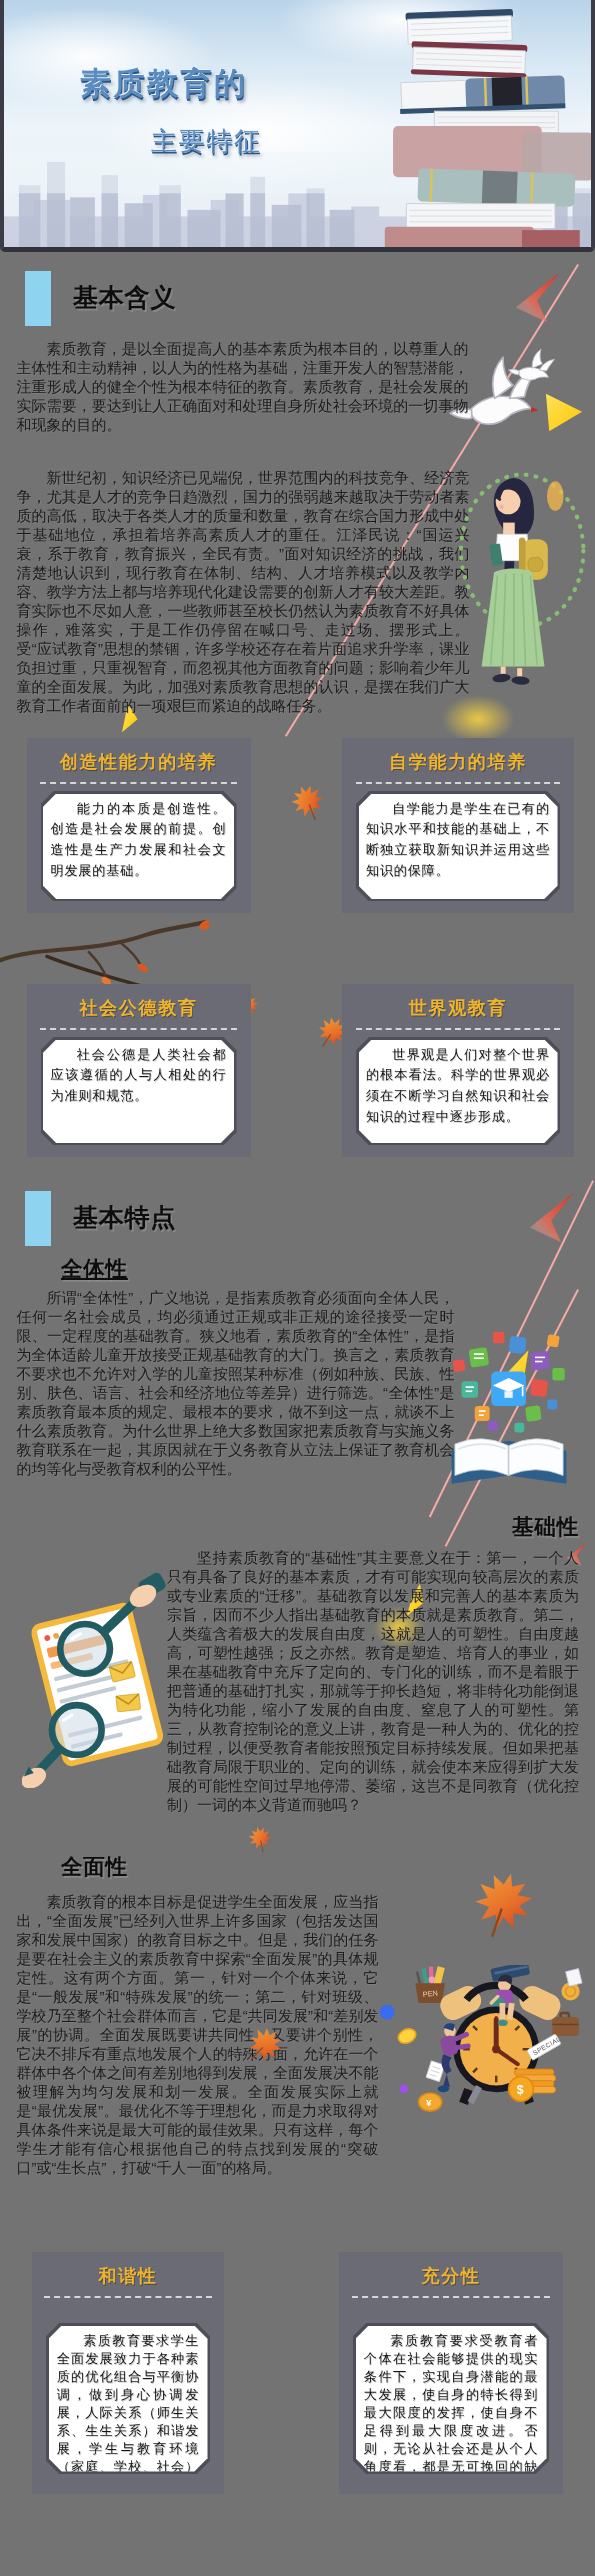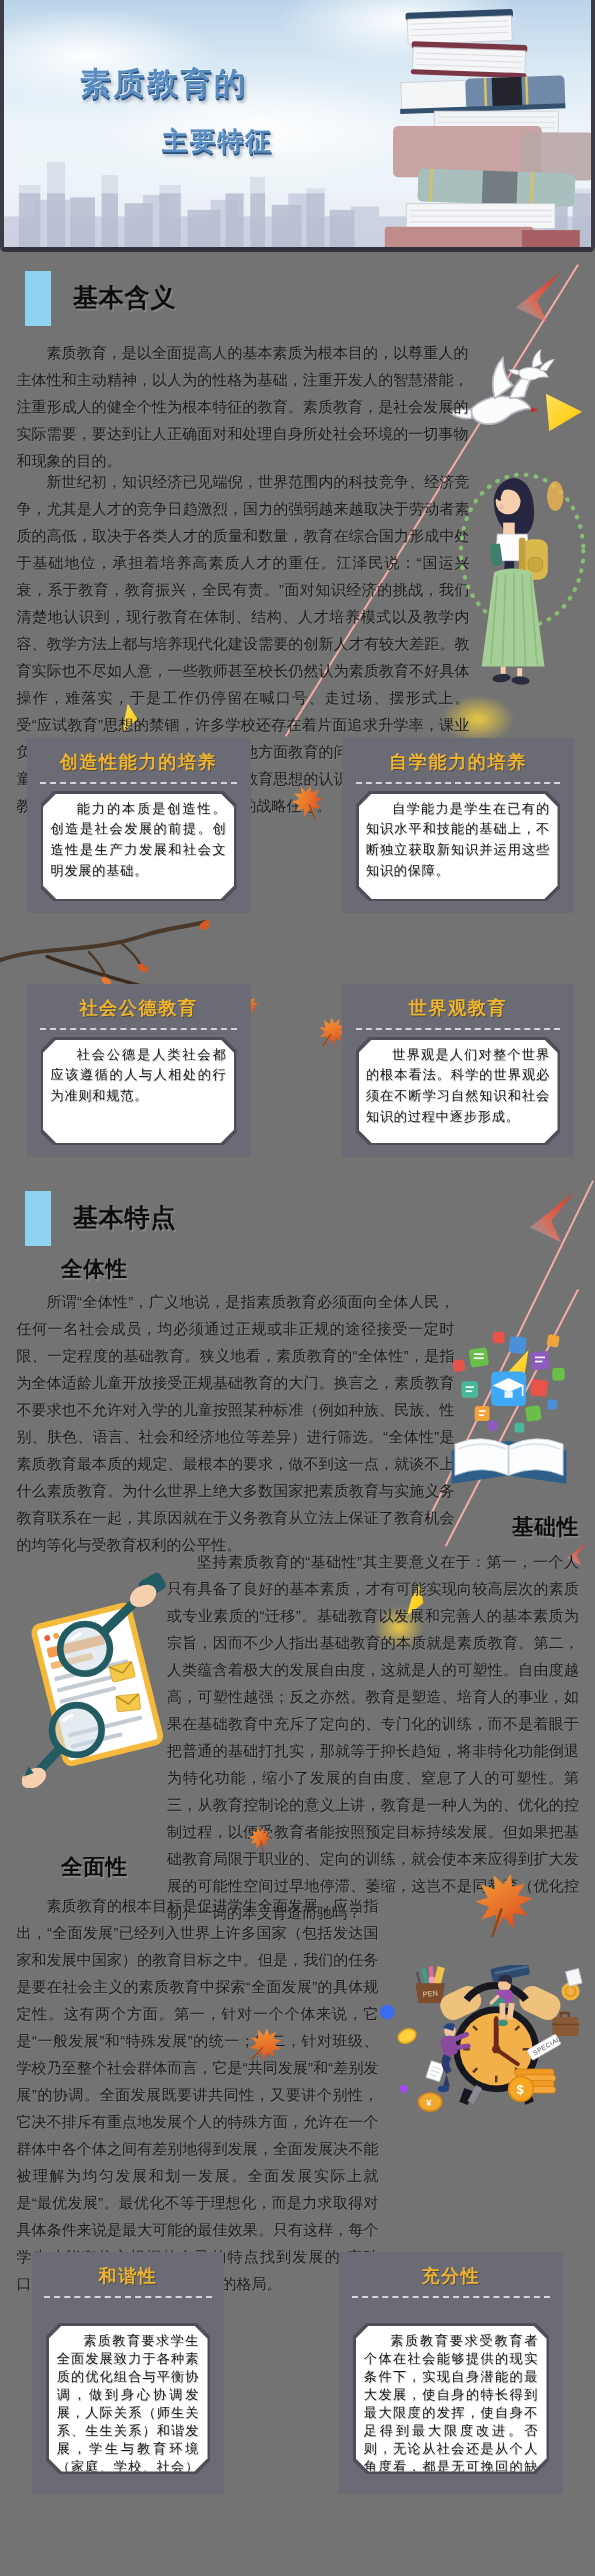--- a/index.html
+++ b/index.html
@@ -8,34 +8,34 @@
 
   
   .hero{position:absolute;left:0;top:0;width:595px;height:252px;box-sizing:border-box;
         background:linear-gradient(180deg,#b9d3e9 0%,#d8e8f4 26%,#eef5fa 52%,#e9eef5 100%);
         border-left:4.1px solid #3c3c46;border-right:4.1px solid #3c3c46;border-bottom:5.8px solid #32323c;
         border-radius:0 0 5px 5px;overflow:hidden;}
   .cloud{position:absolute;background:radial-gradient(ellipse at center,rgba(255,255,255,.95) 0%,rgba(255,255,255,0) 70%);}
   .hero-title1{position:absolute;left:76px;top:63px;font-size:31px;font-weight:bold;letter-spacing:2.5px;
         color:#57а;color:#5b8cc0;
         text-shadow:-0.8px -0.8px 0 #eaf3fb,0.8px 1.7px 0 #2c5584,2.5px 4.1px 3.3px rgba(20,40,70,.35);}
-  .hero-title2{position:absolute;left:158px;top:124px;font-size:26px;font-weight:bold;letter-spacing:1.7px;
+  .hero-title2{position:absolute;left:147px;top:124px;font-size:26px;font-weight:normal;letter-spacing:1.7px;
         color:#5b8cc0;text-shadow:-0.8px -0.8px 0 #eaf3fb,0.8px 1.7px 0 #2c5584,2.5px 4.1px 3.3px rgba(20,40,70,.35);}
   .skyline{position:absolute;left:0;bottom:0;width:595px;height:95px;}
   .books{position:absolute;left:356px;top:1.7px;width:233px;height:248px;}
 
   
   .sec-square{position:absolute;width:26px;height:55px;background:#8ed4f1;}
   .sec-title{position:absolute;font-size:25px;font-weight:bold;color:#0d0d0d;
         text-shadow:1.7px 1.7px 0 rgba(160,160,160,.45);letter-spacing:0.8px;text-align:center;}
   .sub-title{position:absolute;font-size:21.5px;color:#0d0d0d;font-weight:600;
         text-shadow:1.7px 1.7px 0 rgba(160,160,160,.45);letter-spacing:0.8px;}
 
   
-  .para{position:absolute;font-size:15px;line-height:27px;color:#1b1b1b;text-align:justify;
+  .para{position:absolute;font-size:15px;line-height:19px;color:#1b1b1b;text-align:justify;
         text-indent:2em;text-shadow:0.8px 1.2px 0 rgba(140,140,140,.5);}
 
   
   .card{position:absolute;background:#6b6b75;}
   .card-title{margin:12.4px 0 0 0;text-align:center;font-size:18px;font-weight:bold;color:#f0b42c;
         letter-spacing:1.7px;text-shadow:0.8px 0.8px 0 rgba(0,0,0,.35);}
   .card-rule{margin:7.4px auto 0 auto;width:88%;border-top:2.5px dashed #d6d6d6;height:0;}
   .oct{clip-path:polygon(13.2px 0,calc(100% - 13.2px) 0,100% 13.2px,100% calc(100% - 13.2px),
         calc(100% - 13.2px) 100%,13.2px 100%,0 calc(100% - 13.2px),0 13.2px);}
   .card-box-outer{position:absolute;left:14px;right:14px;top:53px;bottom:11.6px;background:#4e4e58;}
@@ -305,21 +305,21 @@
     <div class="card-box-outer oct">
       <div class="card-box-inner oct">
         <div class="card-text">世界观是人们对整个世界的根本看法。科学的世界观必须在不断学习自然知识和社会知识的过程中逐步形成。</div>
       </div>
     </div>
   </div>
 
   <div class="sec-square" style="left:25px;top:1191px;"></div>
   <div class="sec-title" style="left:73px;top:1201px;">基本特点</div>
 
-  <div class="sub-title" style="left:61px;top:1254px;">全体性</div>
+  <div class="sub-title" style="left:61px;top:1254px;text-decoration:underline;">全体性</div>
   <div class="para" style="left:16.5px;top:1288px;width:438px;">所谓“全体性”，广义地说，是指素质教育必须面向全体人民，任何一名社会成员，均必须通过正规或非正规的途径接受一定时限、一定程度的基础教育。狭义地看，素质教育的“全体性”，是指为全体适龄儿童开放接受正规基础教育的大门。换言之，素质教育不要求也不允许对入学的儿童按照某种标准（例如种族、民族、性别、肤色、语言、社会和经济地位等差异）进行筛选。“全体性”是素质教育最本质的规定、最根本的要求，做不到这一点，就谈不上什么素质教育。为什么世界上绝大多数国家把素质教育与实施义务教育联系在一起，其原因就在于义务教育从立法上保证了教育机会的均等化与受教育权利的公平性。</div>
 
   <svg class="decor" style="left:445px;top:1320px;" width="128" height="178" viewBox="0 0 155 215">
     <g>
       <rect x="30" y="34" width="22" height="22" rx="4" fill="#6abf4b" transform="rotate(-8 41 45)"></rect>
       <rect x="78" y="20" width="20" height="20" rx="4" fill="#4a90d9" transform="rotate(6 88 30)"></rect>
       <rect x="104" y="38" width="22" height="22" rx="4" fill="#8e5bbf" transform="rotate(-6 115 49)"></rect>
       <rect x="20" y="74" width="20" height="20" rx="4" fill="#49b89a"></rect>
       <rect x="104" y="72" width="20" height="20" rx="4" fill="#e8544a" transform="rotate(8 114 82)"></rect>
       <rect x="36" y="104" width="18" height="18" rx="4" fill="#f2a33c"></rect>

